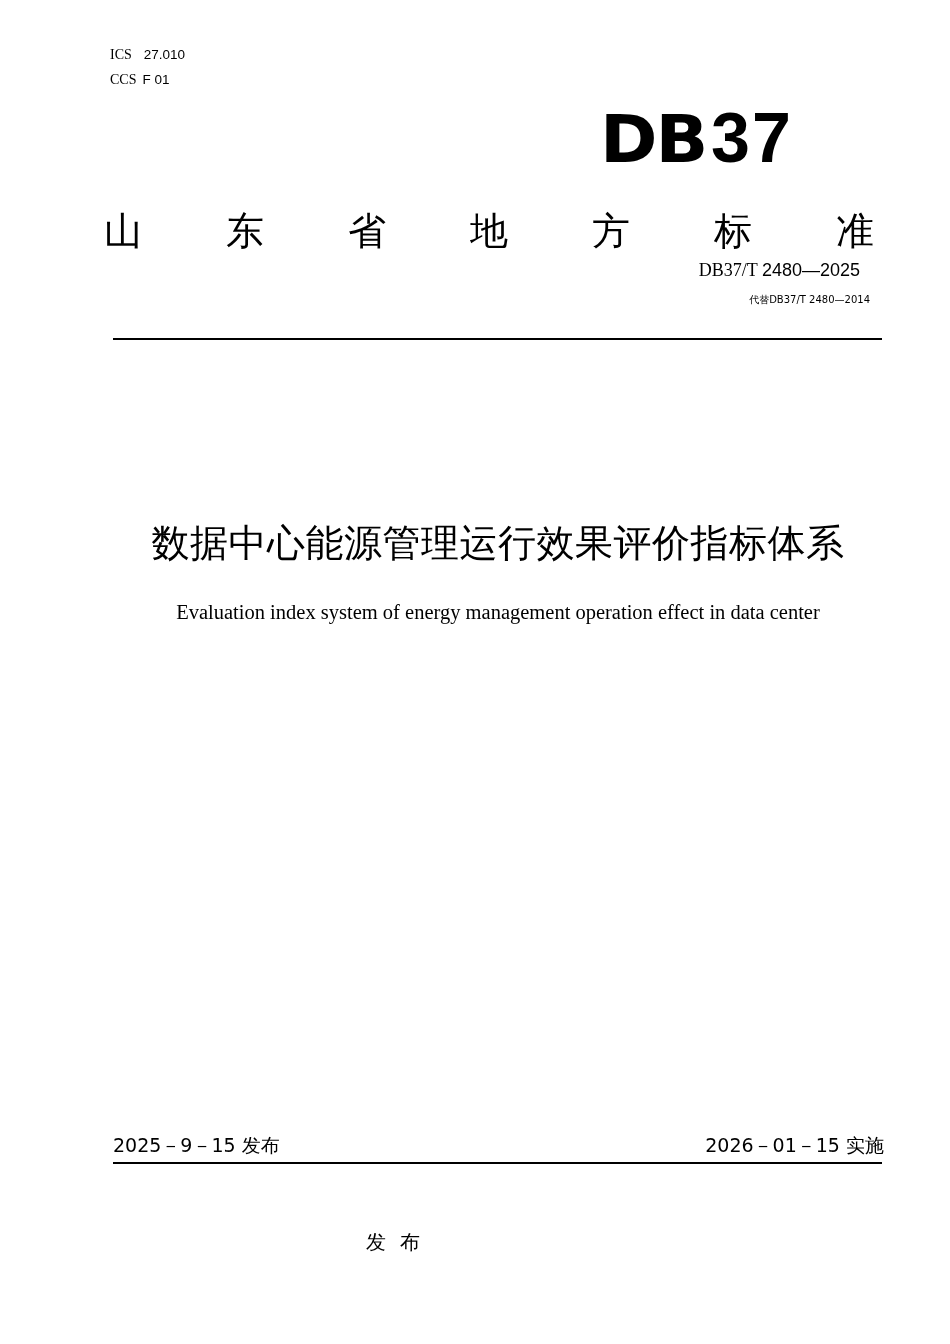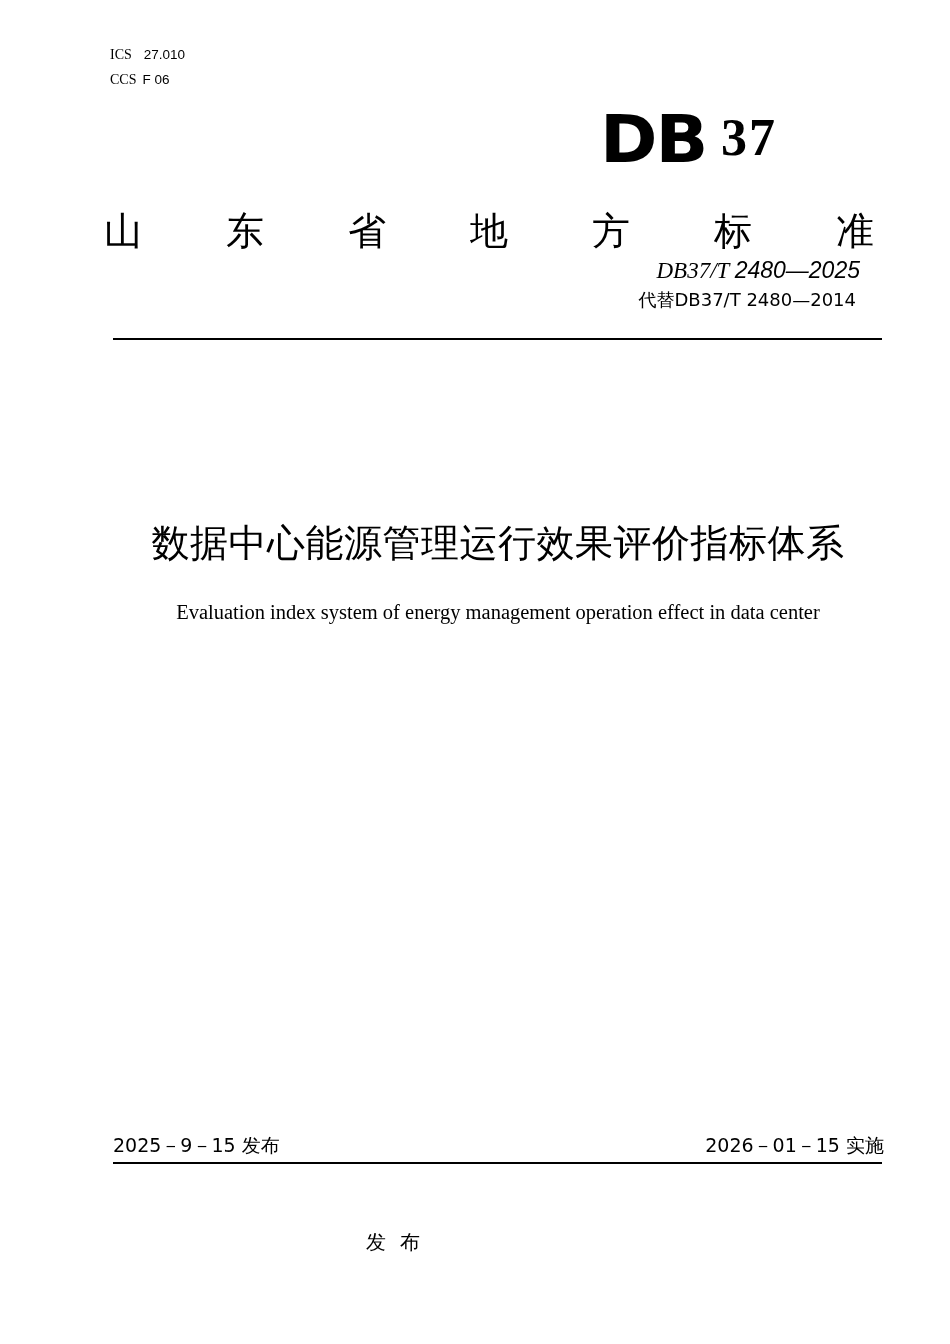--- a/index.html
+++ b/index.html
@@ -20,40 +20,39 @@
     .logo {
       left: 600px; top: 106px; height: 64px;
       display: flex; align-items: flex-end;
     }
     .logo .db {
       font-family: "DejaVu Sans", sans-serif; font-weight: 900;
       font-size: 66px; line-height: 60px; letter-spacing: -2px;
       transform: scaleX(1.05); transform-origin: left bottom;
     }
     .logo .num {
-      font-family: Liberation Serif, serif; font-weight: bold;
-      font-size: 52px; line-height: 64px; margin-left: 20px; letter-spacing: 2px;
+      font-family: Liberation Sans, sans-serif; font-weight: bold;
+      font-size: 70px; line-height: 64px; margin-left: 10px; letter-spacing: 2px;
     }
 
     .std-type {
       left: 104px; top: 208px; width: 770px;
       display: flex; justify-content: space-between;
       font-size: 38px; line-height: 46px;
     }
 
     .std-no {
       right: 90px; top: 259px;
-      font-size: 23px; line-height: 22px;
+      font-size: 18px; line-height: 22px;
       font-family: "Liberation Serif", serif;
-      font-style: italic;
     }
     .std-no .digits { font-family: "Liberation Sans", sans-serif; }
     .replaces {
-      right: 94px; top: 291px;
-      font-size: 18px; line-height: 18px;
+      right: 80px; top: 291px;
+      font-size: 10px; line-height: 18px;
     }
 
     .rule-top { left: 113px; top: 338px; width: 769px; height: 2px; background: #000; }
 
     .title-cn {
       left: 0; width: 996px; top: 518px; text-align: center;
       font-size: 38px; line-height: 50px; letter-spacing: 0.5px;
     }
     .title-en {
       left: 0; width: 996px; top: 599px; text-align: center;
@@ -70,21 +69,21 @@
     }
     .issuer .pub { margin-left: 44px; letter-spacing: 14px; }
   </style>
 </head>
 <body>
 
 <div class="abs ics">
   <span class="lbl">ICS</span><span class="code">27.010</span>
 </div>
 <div class="abs ccs">
-  <span class="lbl">CCS</span><span class="code">F 06</span>
+  <span class="lbl">CCS</span><span class="code">F 01</span>
 </div>
 
 <div class="abs logo">
   <span class="db">DB</span>
   <span class="num">37</span>
 </div>
 
 <div class="abs std-type">
   <span>山</span>
   <span>东</span>

